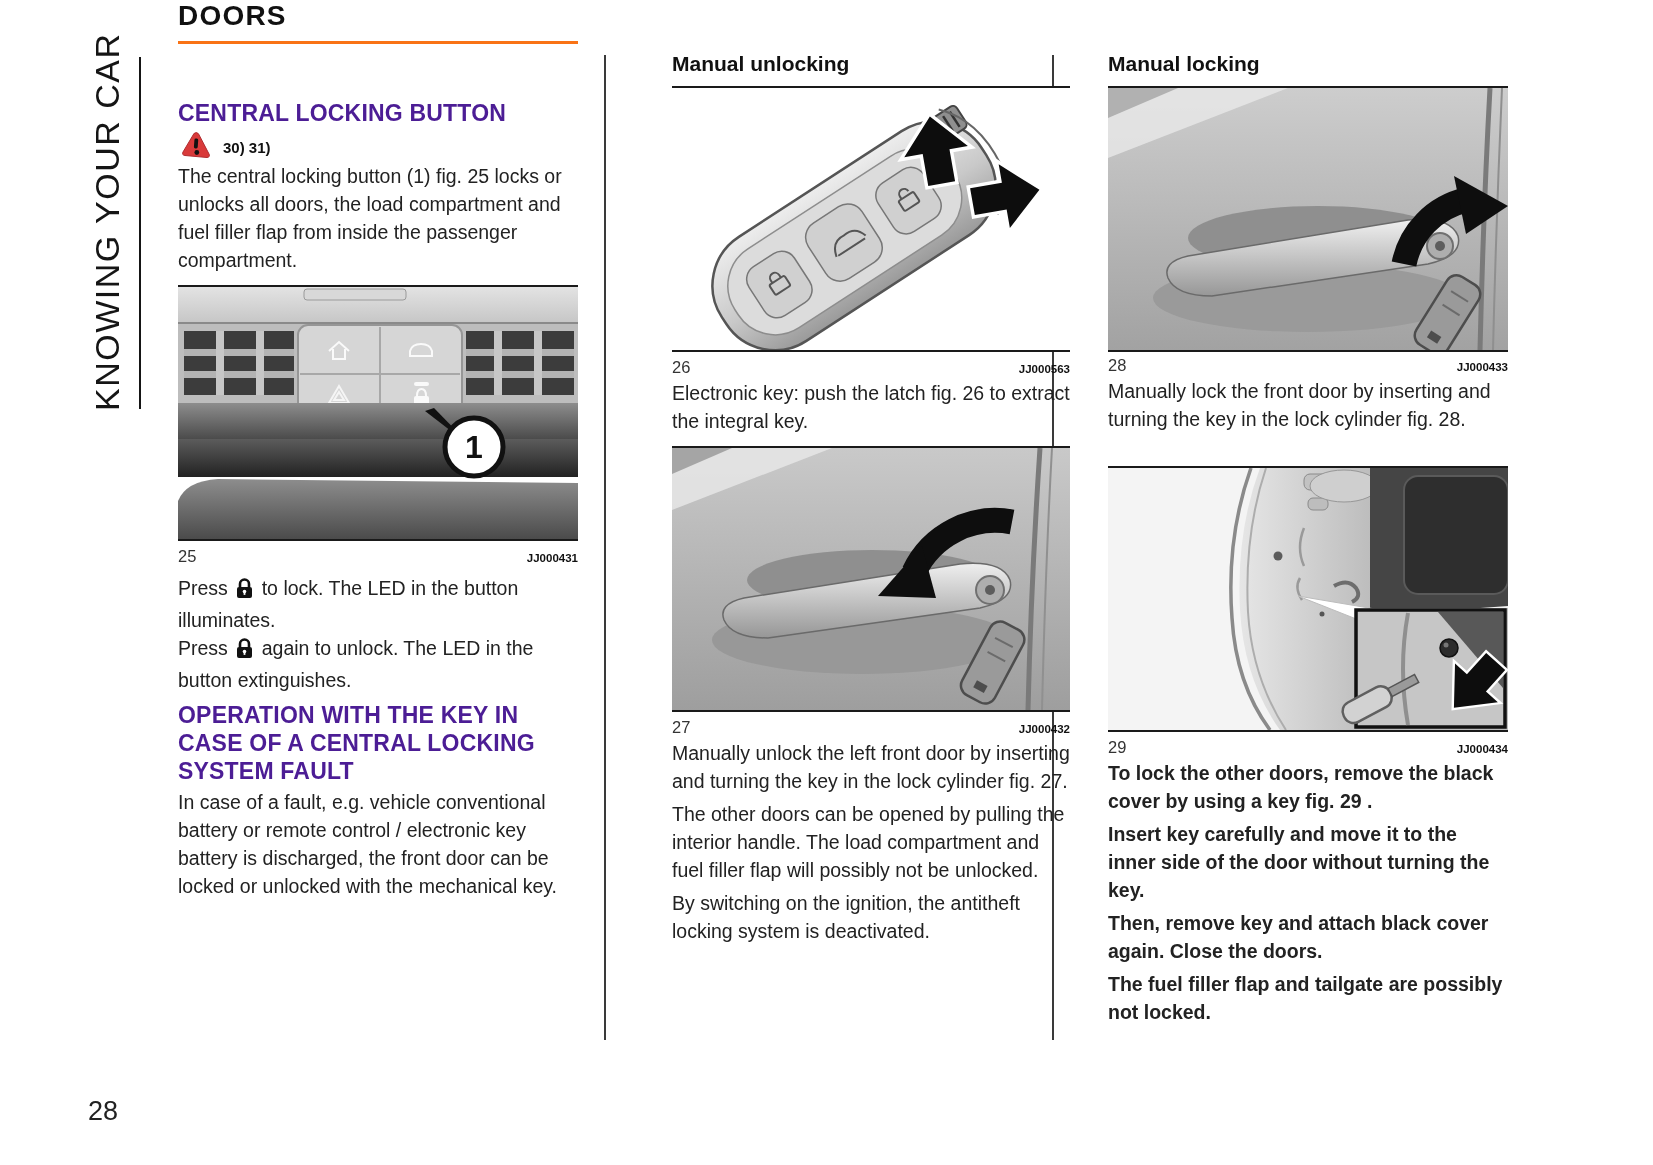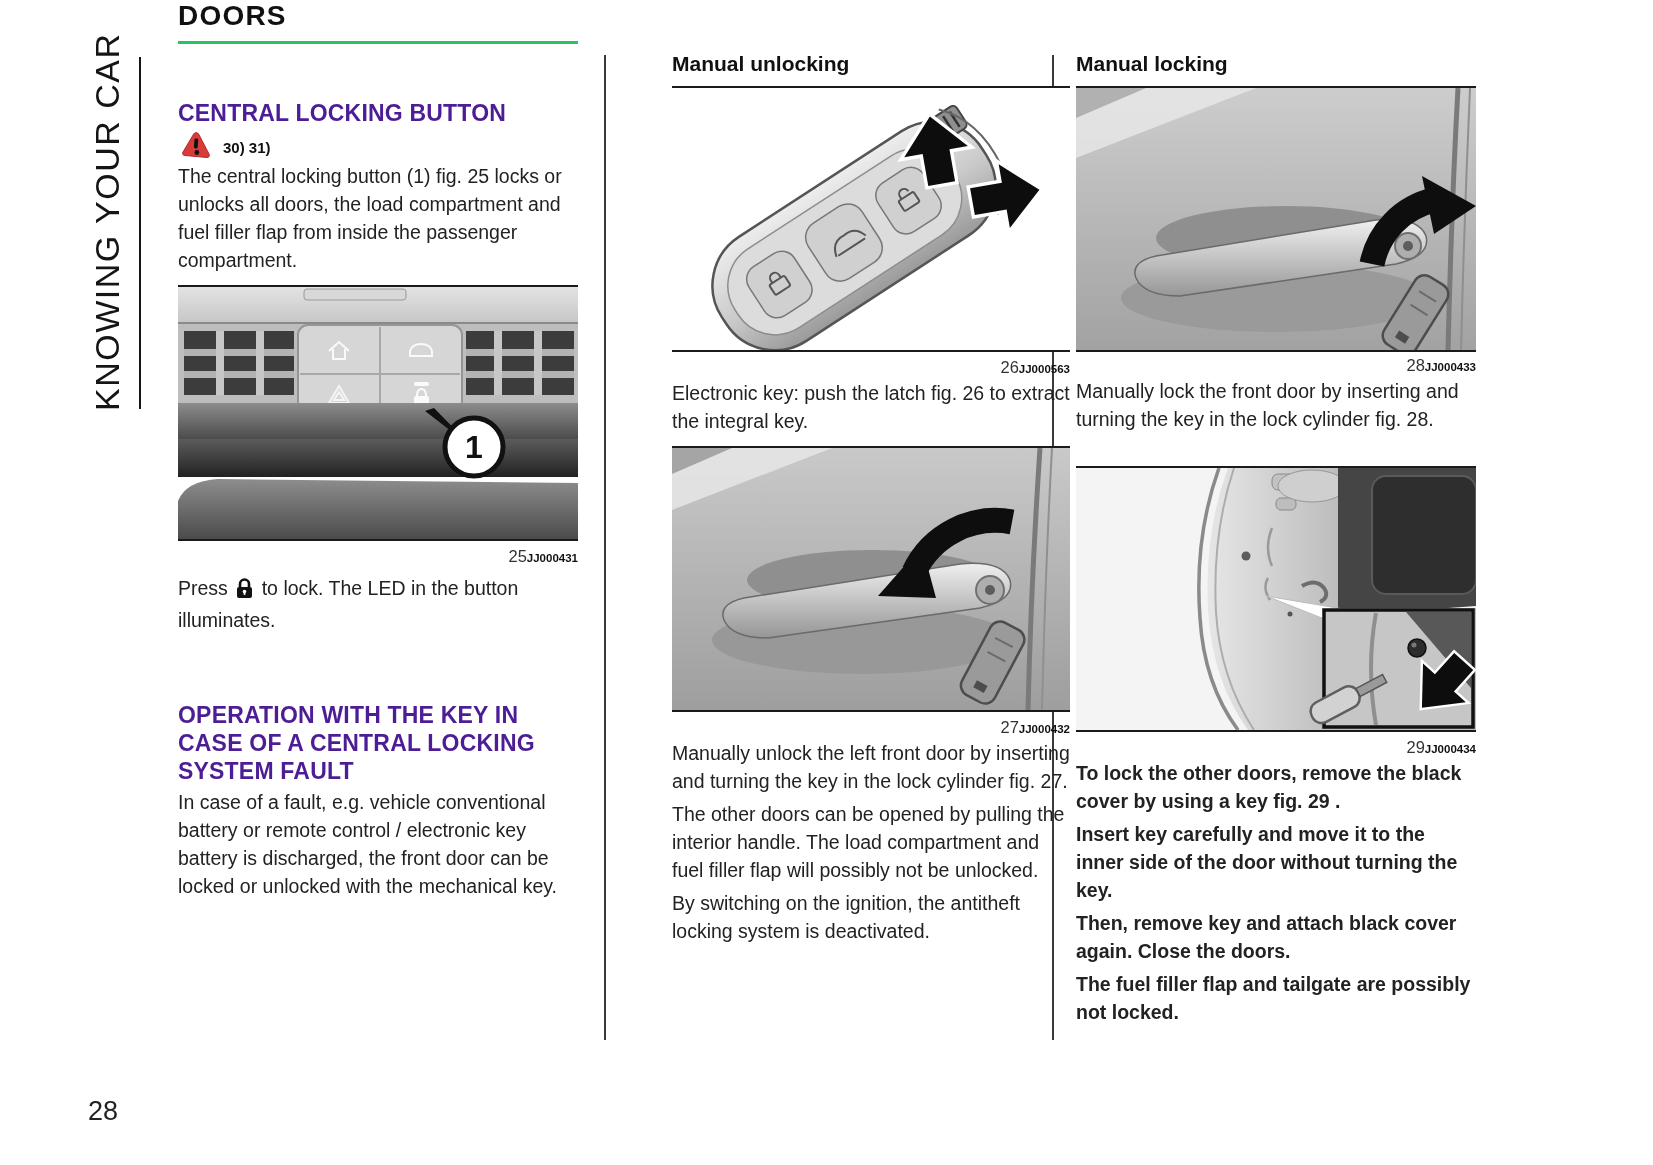--- a/index.html
+++ b/index.html
@@ -8,36 +8,36 @@
 
   
   .side-label{position:absolute;left:88px;top:55px;height:356px;
     writing-mode:vertical-rl;transform:rotate(180deg);
     font-size:34px;letter-spacing:1.5px;color:#151515;white-space:nowrap;}
   .side-rule{position:absolute;left:139px;top:57px;width:2px;height:352px;background:#151515;}
 
   
   .col1{position:absolute;left:178px;top:0;width:400px;height:1100px;}
   .col2{position:absolute;left:628px;top:0;width:398px;height:1100px;margin-left:44px;}
-  .col3{position:absolute;left:1076px;top:0;width:400px;height:1100px;}
+  .col3{position:absolute;left:1108px;top:0;width:400px;height:1100px;}
   .vdiv{position:absolute;top:55px;width:2px;height:985px;background:#3a3a3a;}
   .vdiv.d1{left:604px;} .vdiv.d2{left:1052px;}
 
   .h1{position:absolute;left:0;top:0;width:100%;font-size:28px;font-weight:bold;
-      letter-spacing:1.2px;color:#111;border-bottom:3px solid #22c55e;padding-bottom:9px;}
+      letter-spacing:1.2px;color:#111;border-bottom:3px solid #f97316;padding-bottom:9px;}
   .h2{font-size:23px;font-weight:bold;color:#4c1d95;letter-spacing:.2px;line-height:28px;}
   .colhead{position:absolute;left:0;top:52px;font-size:21px;font-weight:bold;color:#111;letter-spacing:0;}
   .body{font-size:19.5px;line-height:28px;color:#222;}
   .body p{margin:0 0 5px 0;}
 
   .figbox{position:absolute;left:0;width:100%;border-top:2px solid #1a1a1a;border-bottom:2px solid #1a1a1a;
           background:#fff;overflow:hidden;}
   .figbox svg{display:block;}
 
-  .capline{display:flex;justify-content:flex-end;align-items:baseline;}
+  .capline{display:flex;justify-content:space-between;align-items:baseline;}
   .cap-num{font-size:16.5px;color:#333;}
   .cap-code{font-size:11.5px;font-weight:bold;color:#111;}
 
   .warnrow{position:absolute;left:2px;top:131px;display:flex;align-items:center;gap:12px;}
   .warn-refs{font-size:15px;font-weight:bold;color:#111;}
 
   .lockicon{display:inline-block;vertical-align:-4px;margin:0 2px;}
 
   .pagenum{position:absolute;left:88px;top:1096px;font-size:27px;color:#222;}
 </style>
@@ -145,20 +145,32 @@
         <svg width="19" height="22" viewBox="0 0 19 22">
           <path d="M5 10 V7 a4.5 4.5 0 0 1 9 0 v3" fill="none" stroke="#111" stroke-width="2.6"></path>
           <rect x="2" y="10" width="15" height="11" rx="2" fill="#111"></rect>
           <circle cx="9.5" cy="14.5" r="1.8" fill="#fff"></circle>
             <rect x="8.6" y="14.5" width="1.8" height="3.4" fill="#fff"></rect>
         </svg>
       </span>
       <span>to lock. The LED in the button illuminates.</span>
     </div>
 
+    <div class="body" style="position:absolute;left:0;top:634px;width:100%;">
+      <span>Press</span>
+      <span class="lockicon">
+        <svg width="19" height="22" viewBox="0 0 19 22">
+          <path d="M5 10 V7 a4.5 4.5 0 0 1 9 0 v3" fill="none" stroke="#111" stroke-width="2.6"></path>
+          <rect x="2" y="10" width="15" height="11" rx="2" fill="#111"></rect>
+          <circle cx="9.5" cy="14.5" r="1.8" fill="#fff"></circle>
+            <rect x="8.6" y="14.5" width="1.8" height="3.4" fill="#fff"></rect>
+        </svg>
+      </span>
+      <span>again to unlock. The LED in the button extinguishes.</span>
+    </div>
 
     <div class="h2" style="position:absolute;left:0;top:701px;width:100%;">OPERATION WITH THE KEY IN CASE OF A CENTRAL LOCKING SYSTEM FAULT</div>
 
     <div class="body" style="position:absolute;left:0;top:788px;width:100%;">In case of a fault, e.g. vehicle conventional battery or remote control / electronic key battery is discharged, the front door can be locked or unlocked with the mechanical key.</div>
   </div>
 
   <div class="col2">
     <div class="colhead">Manual unlocking</div>
 
     <div class="figbox" style="top:86px;height:262px;">

